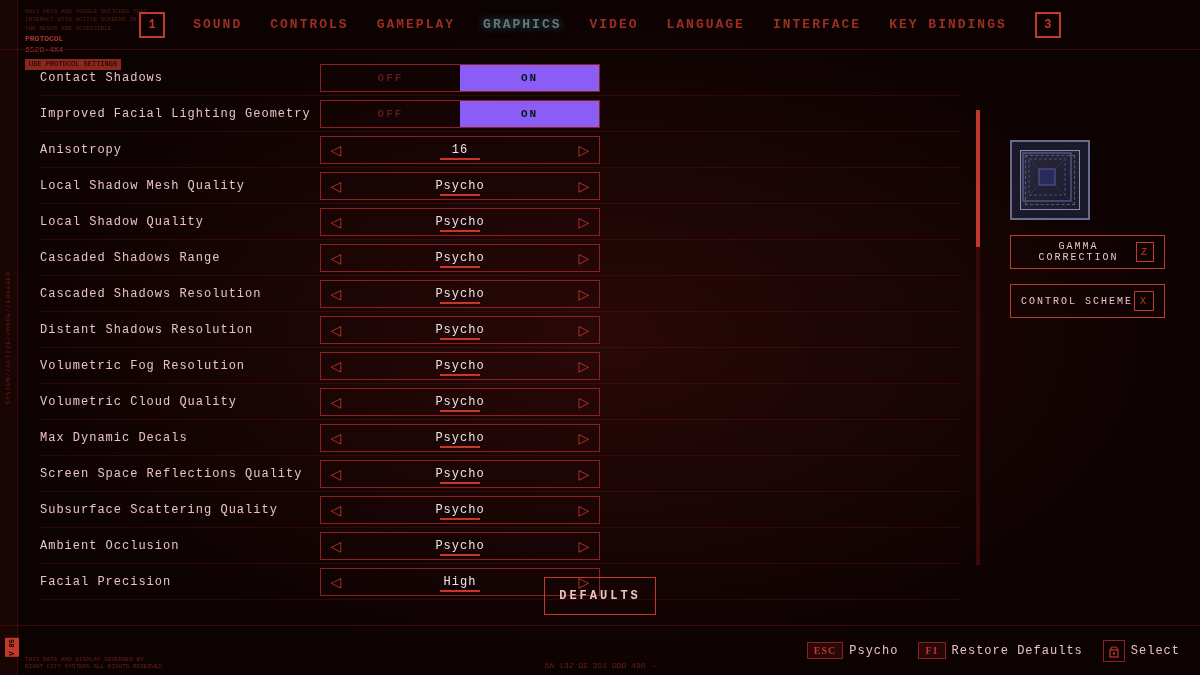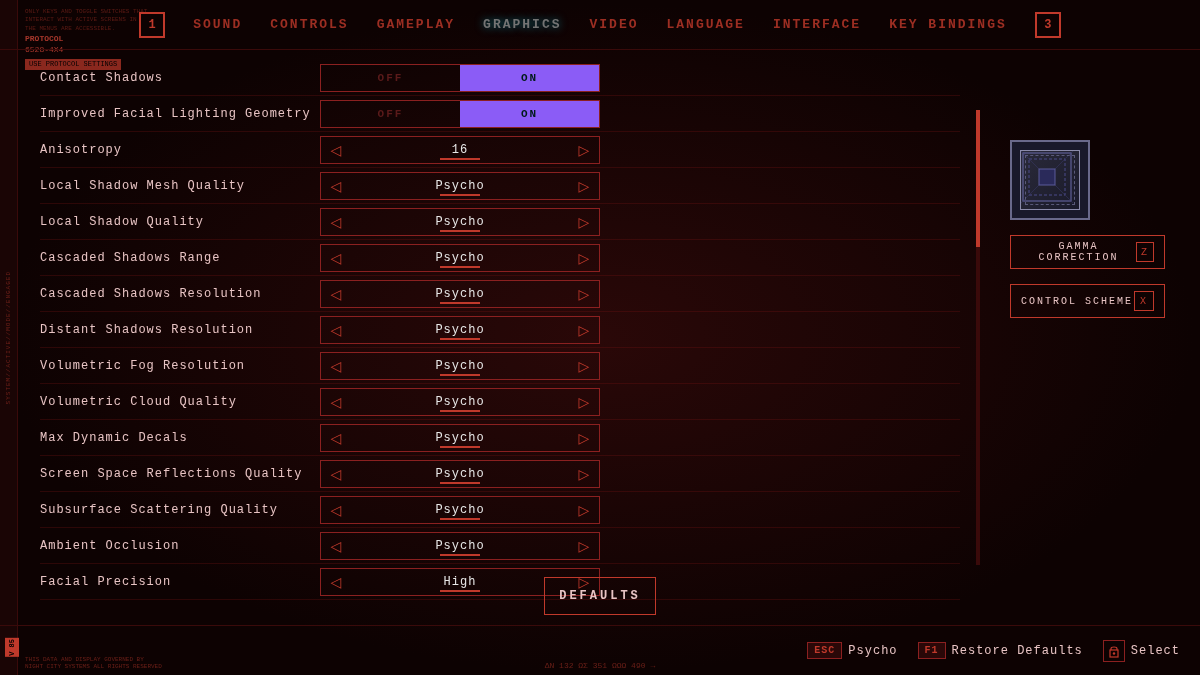--- a/index.html
+++ b/index.html
@@ -345,21 +345,21 @@
       cursor: pointer;
     }
 
     .bottom-key {
       background: #2a0808;
       border: 1px solid #8b2020;
       color: #c0392b;
       padding: 2px 6px;
       font-size: 10px;
       font-weight: bold;
-      font-family: Liberation Mono, monospace;
+      font-family: Liberation Serif, serif;
     }
 
     .bottom-icon {
       width: 22px;
       height: 22px;
       border: 1px solid #8b2020;
       display: flex;
       align-items: center;
       justify-content: center;
       color: #c0392b;

